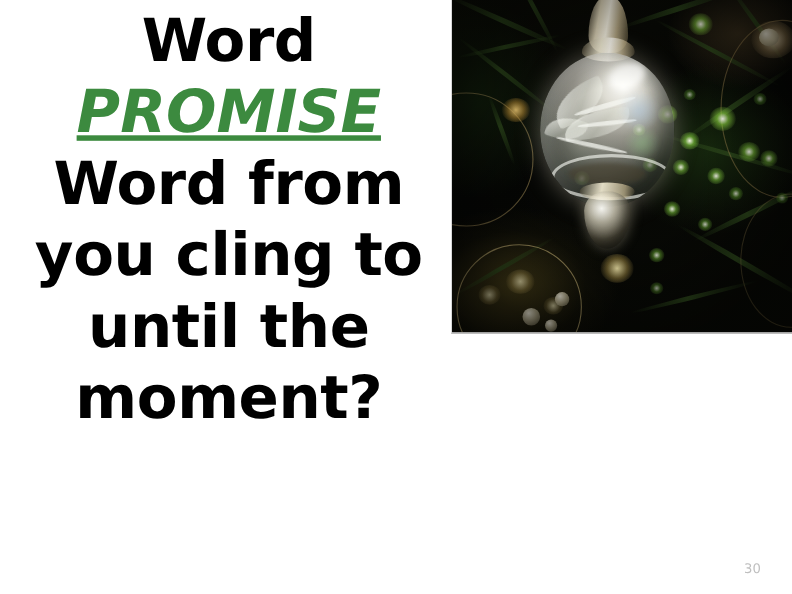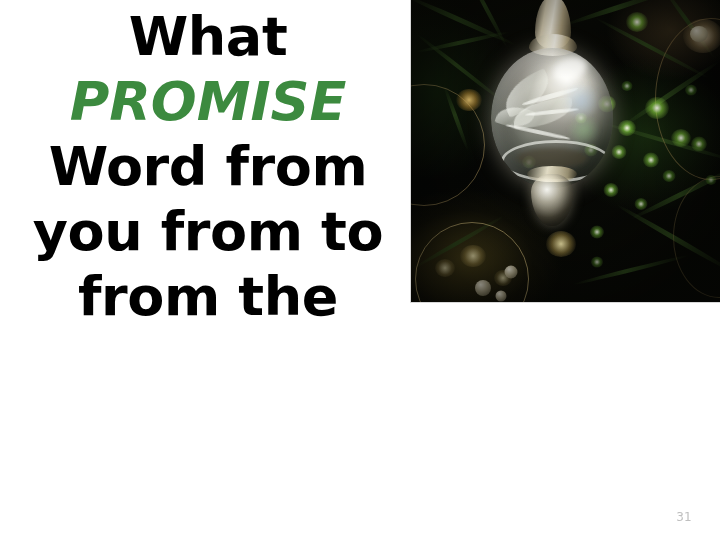--- a/index.html
+++ b/index.html
@@ -39,20 +39,21 @@
   }
   .tline {
     display: block;
     white-space: nowrap;
   }
   .promise {
     color: #3c8a3f;
     font-style: italic;
     font-weight: bold;
     letter-spacing: 0px;
+    text-decoration: underline;
   }
 
   
   #photo-frame {
     position: absolute;
     left: 410px;
     top: 0px;
     width: 310px;
     height: 303px;
     overflow: hidden;
@@ -205,25 +206,26 @@
     font-size: 12px;
     color: #bfbfbf;
   }
 </style>
 </head>
 <body>
 
 <div id="slide">
 
   <div id="text-block">
-    <span class="tline">What</span>
+    <span class="tline">Word</span>
     <span class="tline promise">PROMISE</span>
     <span class="tline">Word from</span>
-    <span class="tline">you from to</span>
-    <span class="tline">from the</span>
+    <span class="tline">you cling to</span>
+    <span class="tline">until the</span>
+    <span class="tline">moment?</span>
   </div>
 
   <div id="photo-frame">
     <div id="photo">
 
       <div class="needle" style="left:-10px; top:18px; width:120px; height:5px; transform:rotate(24deg);"></div>
       <div class="needle" style="left:4px; top:40px; width:96px; height:4px; transform:rotate(-12deg);"></div>
       <div class="needle" style="left:-6px; top:66px; width:110px; height:4px; transform:rotate(38deg);"></div>
       <div class="needle" style="left:30px; top:6px; width:90px; height:4px; transform:rotate(62deg);"></div>
       <div class="needle" style="left:150px; top:4px; width:120px; height:5px; transform:rotate(-18deg);"></div>
@@ -297,15 +299,15 @@
       <div class="berry" style="left:100px; top:272px; width:13px; height:13px;"></div>
       <div class="berry" style="left:90px; top:296px; width:11px; height:11px;"></div>
       <div class="berry" style="left:288px; top:34px; width:18px; height:16px;"></div>
 
       <div style="position:absolute; left:0; top:0; width:100%; height:100%;
                   background: radial-gradient(ellipse 170px 170px at 50% 48%, rgba(0,0,0,0) 40%, rgba(0,0,0,0.45) 100%);
                   pointer-events:none;"></div>
     </div>
   </div>
 
-  <div id="page-number">31</div>
+  <div id="page-number">30</div>
 
 </div>
 
 </body></html>

